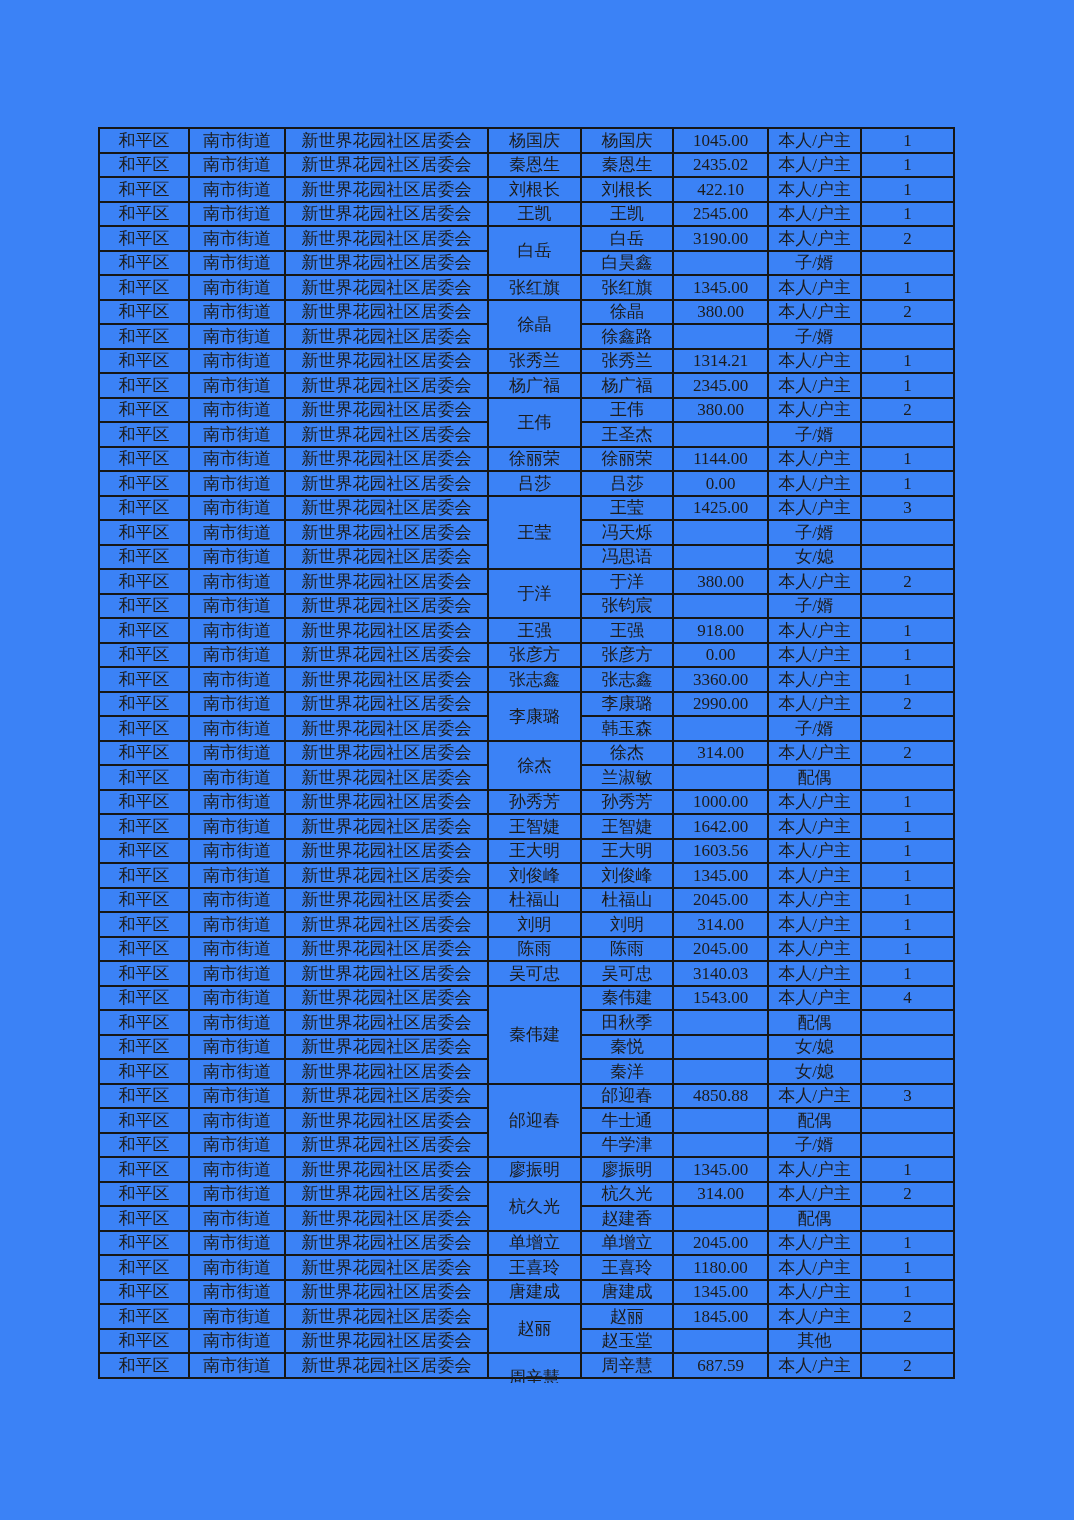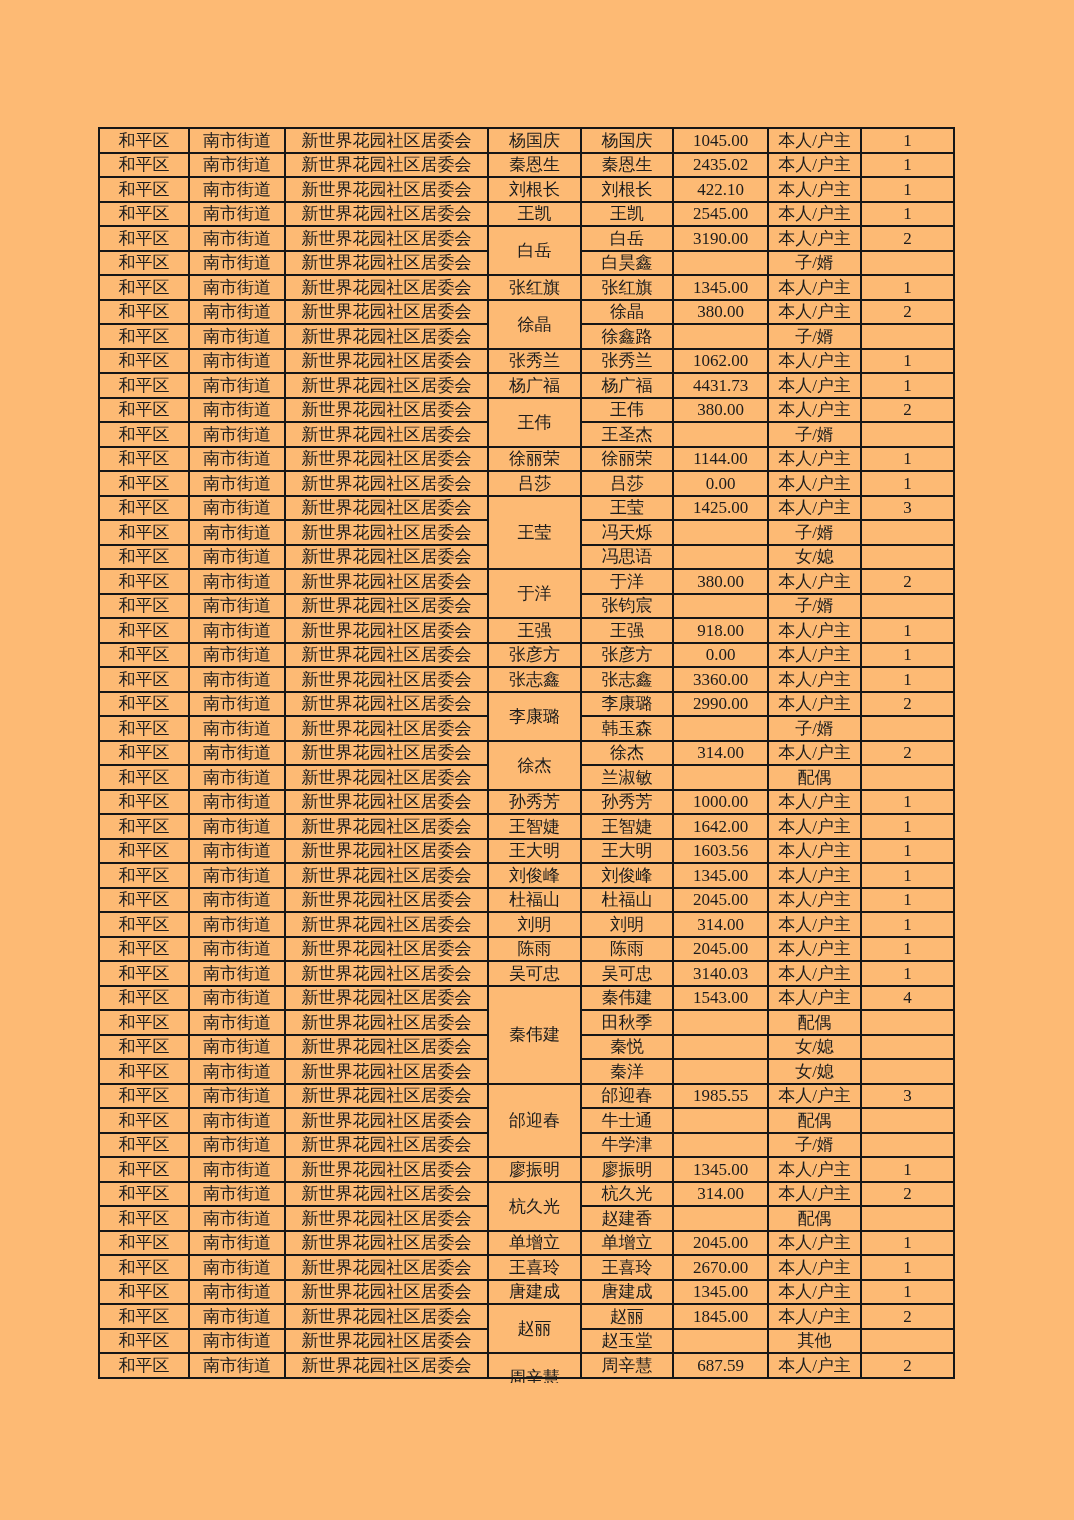--- a/index.html
+++ b/index.html
@@ -1,19 +1,19 @@
 <!DOCTYPE html>
 <html><head>
 <meta charset="utf-8">
 <style>
   html,body{margin:0;padding:0;}
   .page{
     position:relative;
     width:1074px;height:1520px;
-    background:#fdba74;
+    background:#3b82f6;
     overflow:hidden;
     font-family:"Liberation Serif","DejaVu Serif",serif;
   }
   .table-clip{
     position:absolute;
     left:98px;top:127px;
     width:860px;height:1256px;   
     overflow:hidden;
   }
   table.roster{
@@ -147,31 +147,31 @@
             <td></td>
             <td>子/婿</td>
             <td></td>
           </tr>
           <tr>
             <td>和平区</td>
             <td>南市街道</td>
             <td>新世界花园社区居委会</td>
             <td rowspan="1">张秀兰</td>
             <td>张秀兰</td>
-            <td>1062.00</td>
+            <td>1314.21</td>
             <td>本人/户主</td>
             <td>1</td>
           </tr>
           <tr>
             <td>和平区</td>
             <td>南市街道</td>
             <td>新世界花园社区居委会</td>
             <td rowspan="1">杨广福</td>
             <td>杨广福</td>
-            <td>4431.73</td>
+            <td>2345.00</td>
             <td>本人/户主</td>
             <td>1</td>
           </tr>
           <tr>
             <td>和平区</td>
             <td>南市街道</td>
             <td>新世界花园社区居委会</td>
             <td rowspan="2">王伟</td>
             <td>王伟</td>
             <td>380.00</td>
@@ -438,21 +438,21 @@
             <td></td>
             <td>女/媳</td>
             <td></td>
           </tr>
           <tr>
             <td>和平区</td>
             <td>南市街道</td>
             <td>新世界花园社区居委会</td>
             <td rowspan="3">邰迎春</td>
             <td>邰迎春</td>
-            <td>1985.55</td>
+            <td>4850.88</td>
             <td>本人/户主</td>
             <td>3</td>
           </tr>
           <tr>
             <td>和平区</td>
             <td>南市街道</td>
             <td>新世界花园社区居委会</td>
             <td>牛士通</td>
             <td></td>
             <td>配偶</td>
@@ -505,21 +505,21 @@
             <td>2045.00</td>
             <td>本人/户主</td>
             <td>1</td>
           </tr>
           <tr>
             <td>和平区</td>
             <td>南市街道</td>
             <td>新世界花园社区居委会</td>
             <td rowspan="1">王喜玲</td>
             <td>王喜玲</td>
-            <td>2670.00</td>
+            <td>1180.00</td>
             <td>本人/户主</td>
             <td>1</td>
           </tr>
           <tr>
             <td>和平区</td>
             <td>南市街道</td>
             <td>新世界花园社区居委会</td>
             <td rowspan="1">唐建成</td>
             <td>唐建成</td>
             <td>1345.00</td>

